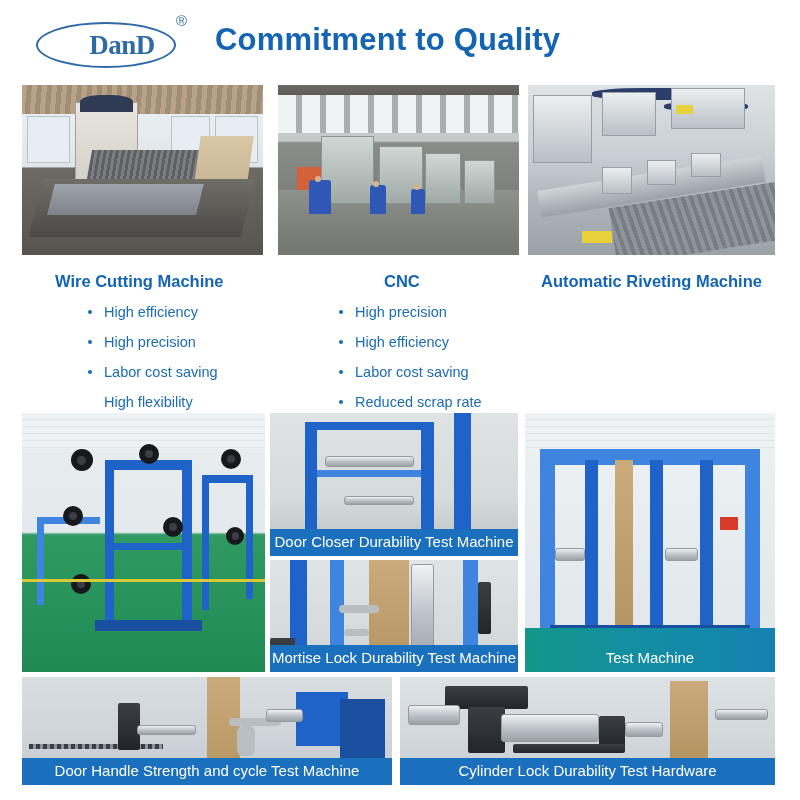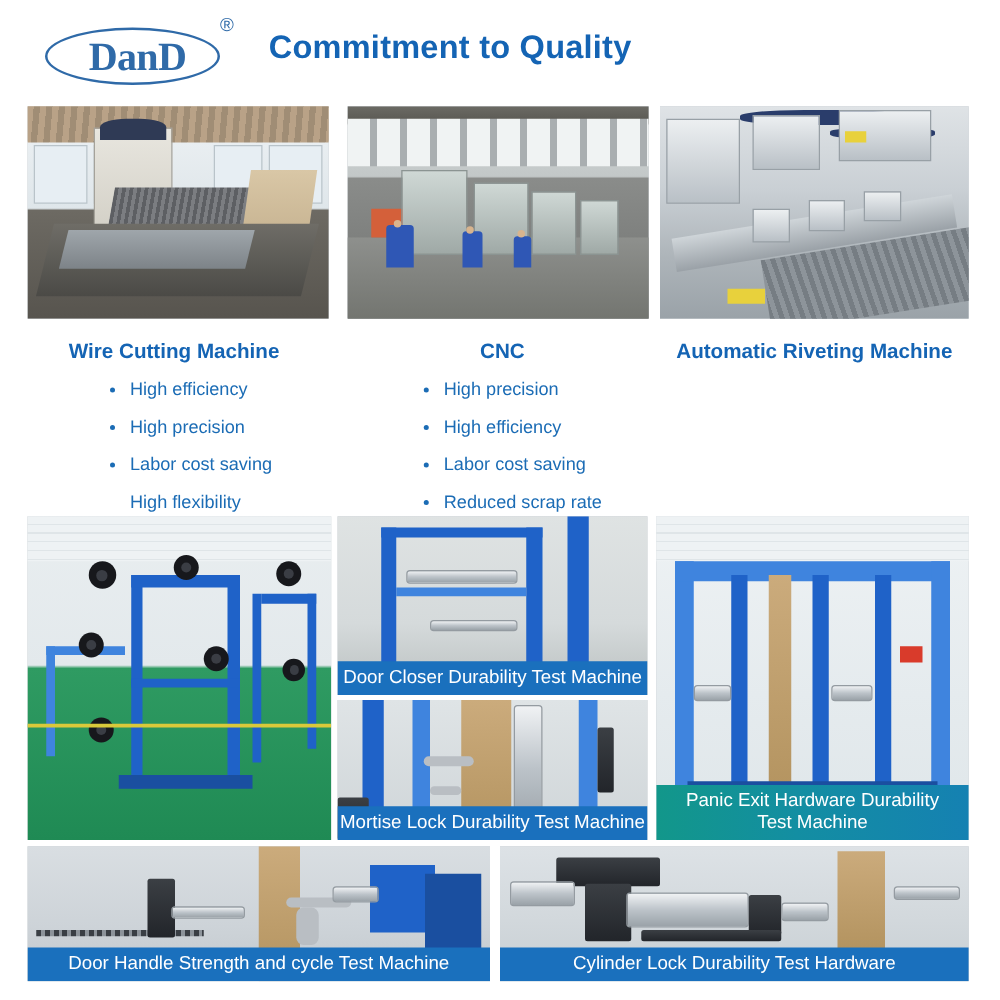--- a/index.html
+++ b/index.html
@@ -12,32 +12,32 @@
   .page { position: relative; width: 800px; height: 800px; background:#fff; }
 
   
   .header { position:absolute; left:0; top:0; width:800px; height:82px; }
   .logo { position:absolute; left:28px; top:8px; width:168px; height:62px; }
   .logo-ellipse {
     position:absolute; left:8px; top:14px; width:140px; height:46px;
     border:2px solid #2f6aa8; border-radius:50%;
   }
   .logo-text {
-    position:absolute; left:12px; top:14px; width:140px; height:46px;
+    position:absolute; left:24px; top:14px; width:140px; height:46px;
     display:flex; align-items:center; justify-content:center;
     font-family:"Liberation Serif", serif; font-weight:bold;
-    font-size:32px; color:#2f6aa8; letter-spacing:-0.5px;
+    font-size:27px; color:#2f6aa8; letter-spacing:-0.5px;
   }
   .logo-reg {
     position:absolute; left:148px; top:4px;
     font-size:15px; color:#2f6aa8; font-family:"Liberation Sans", sans-serif;
   }
   .title {
     position:absolute; left:215px; top:22px; width:420px;
-    font-size:26px; font-weight:bold; color:#1464b4;
+    font-size:31px; font-weight:bold; color:#1464b4;
     letter-spacing:0.2px; white-space:nowrap;
   }
 
   
   .photo { position:absolute; overflow:hidden; background:#c8cdd2; }
 
   
   .top1 { left:22px;  top:85px; width:241px; height:170px; }
   .top2 { left:278px; top:85px; width:241px; height:170px; }
   .top3 { left:528px; top:85px; width:247px; height:170px; }
@@ -308,21 +308,21 @@
       <div class="frame" style="left:24%;top:18%;width:5%;height:70%"></div>
       <div class="frame" style="left:50%;top:18%;width:5%;height:70%"></div>
       <div class="frame" style="left:70%;top:18%;width:5%;height:70%"></div>
       <div class="door" style="left:36%;top:18%;width:7%;height:70%"></div>
       <div class="frame frame-d" style="left:10%;top:82%;width:80%;height:5%"></div>
       <div class="alu" style="left:12%;top:52%;width:12%;height:5%"></div>
       <div class="alu" style="left:56%;top:52%;width:13%;height:5%"></div>
       <div class="t3-tag" style="left:78%;top:40%;width:7%;height:5%;background:#d93b2b;position:absolute"></div>
     </div>
     <div class="cap cap-bottom cap-teal2 cap-two">
-      <span>Panic Exit Hardware Durability</span><br>
+      <br>
       <span>Test Machine</span>
     </div>
   </div>
 
   <div class="photo bot-left">
     <div class="p-inner bl-bg">
       <div class="chain" style="left:2%;top:62%;width:36%"></div>
       <div class="blk" style="left:26%;top:24%;width:6%;height:44%"></div>
       <div class="alu" style="left:31%;top:44%;width:16%;height:10%"></div>
       <div class="door" style="left:50%;top:0;width:9%;height:100%"></div>

